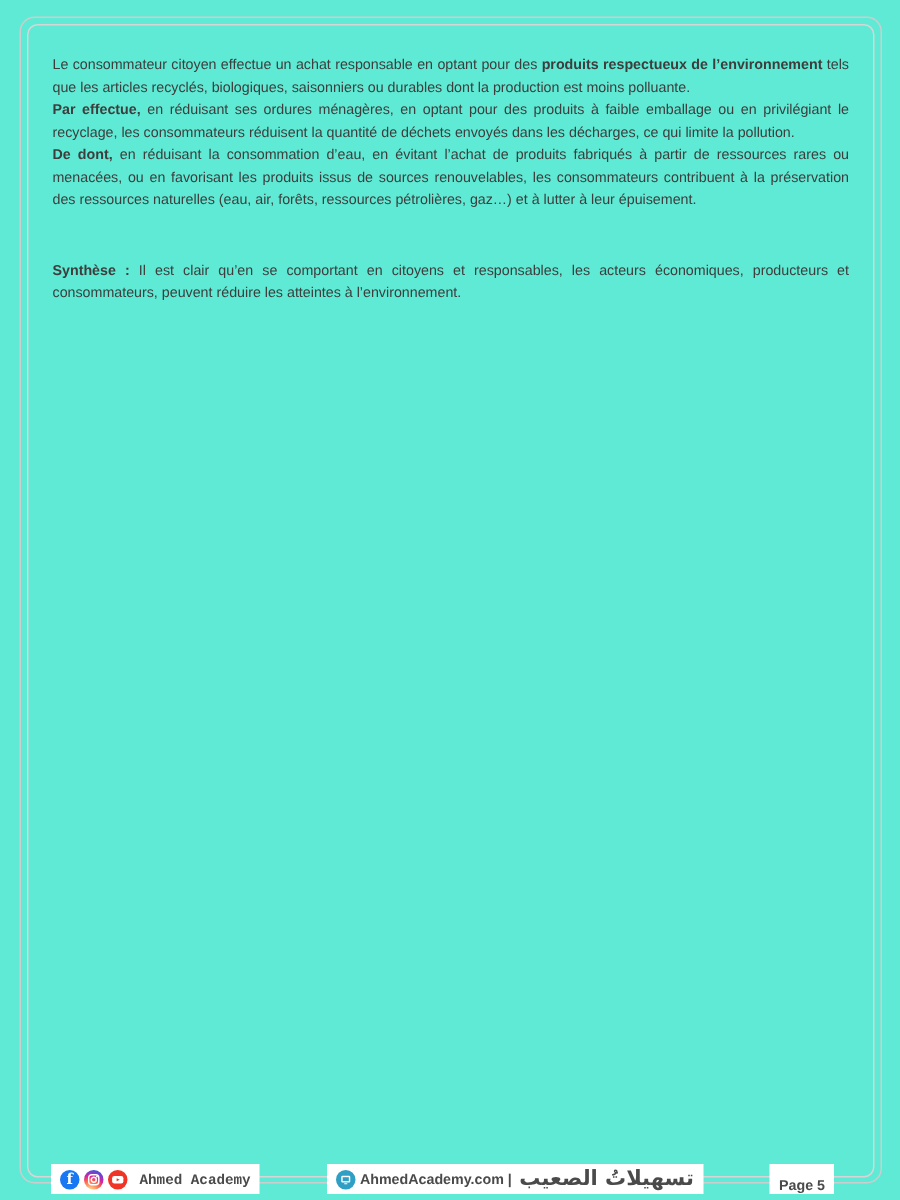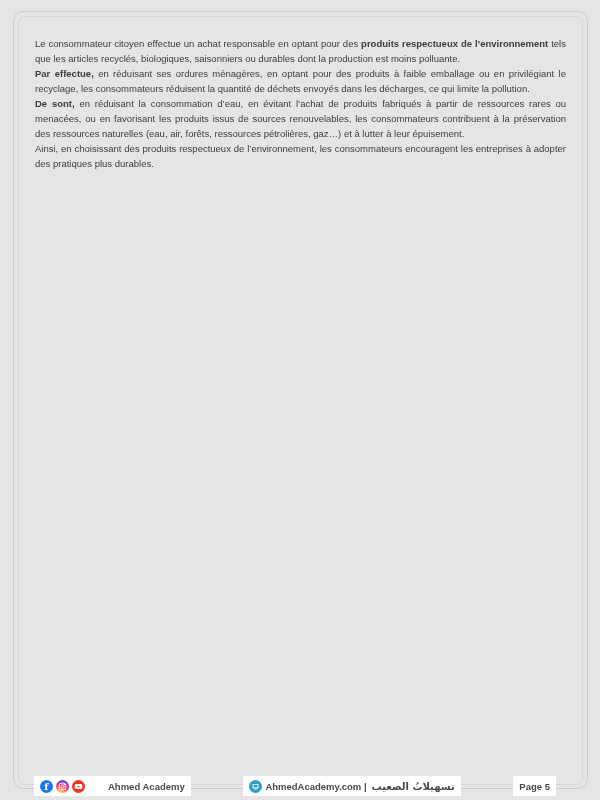--- a/index.html
+++ b/index.html
@@ -1,18 +1,18 @@
 <!DOCTYPE html>
 <html style="--text: #3d3d3d; --red: #db2020; --border: #cdcdcd; --border2: #d6d6d6; --facebook: #1877f2; --youtube: #f03426; --website: #2f9fc4; --footer-text: #4a4a4a;"><head>
 <meta charset="utf-8">
 <title>Document Page</title>
 <style>
   html,body{margin:0;padding:0;background:#ffffff;}
   .page{
-    position:relative;width:600px;height:800px;background:#e5e5e5;
+    position:relative;width:600px;height:800px;background:#5eead4;
     font-family:"Liberation Sans",sans-serif;overflow:hidden;
   }
   .frame-outer{
     position:absolute;left:13px;top:11px;right:12px;bottom:11px;
     border:1.5px solid var(--border,#cdcdcd);border-radius:10px;pointer-events:none;
   }
   .frame-inner{
     position:absolute;left:18px;top:16px;right:17px;bottom:15px;
     border:1.3px solid var(--border2,#d6d6d6);border-radius:7px;pointer-events:none;
   }
@@ -30,57 +30,57 @@
   .footer{
     position:absolute;left:20px;right:20px;bottom:4px;height:20px;
     display:flex;justify-content:space-between;align-items:center;
     font-size:9.5px;font-weight:bold;color:var(--footer-text,#4a4a4a);
   }
   .fgroup{
     display:flex;align-items:center;gap:3px;background:#ffffff;
     padding:0 6px;height:20px;
   }
   .fgroup.first{margin-left:14px;}
-  .fgroup.last{margin-right:24px;}
+  .fgroup.last{margin-right:24px;align-items:flex-end;}
   .sicon{
     width:13px;height:13px;border-radius:50%;
     display:inline-flex;align-items:center;justify-content:center;flex:0 0 auto;
   }
   .fb{background:var(--facebook,#1877f2);color:#fff;font-family:"DejaVu Serif",serif;
       font-size:10px;font-weight:bold;line-height:13px;}
   .ig{background:radial-gradient(circle at 30% 110%,#fdf497 0%,#fd5949 45%,#d6249f 60%,#285aeb 90%);}
   .yt{background:var(--youtube,#f03426);}
   .web{background:var(--website,#2f9fc4);}
-  .brand-label{margin-left:20px;}
+  .brand-label{margin-left:5px;font-family:Liberation Mono, monospace;}
   .arabic{
-    font-family:"DejaVu Sans",sans-serif;direction:rtl;font-size:10px;
+    font-family:"DejaVu Sans",sans-serif;direction:rtl;font-size:14px;
     font-weight:bold;color:var(--footer-text,#4a4a4a);margin-left:2px;
   }
 </style>
 </head>
 <body>
 
 <div class="page">
   <div class="frame-outer"></div>
   <div class="frame-inner"></div>
 
   <div class="content">
     <p><span>Le consommateur citoyen effectue un achat responsable en optant pour des </span><span class="b">produits respectueux de l’environnement</span><span> tels que les articles recyclés, biologiques, saisonniers ou durables dont la production est moins polluante.</span></p>
 
     <p><span class="b">Par effectue,</span><span> en réduisant ses ordures ménagères, en optant pour des produits à faible emballage ou en privilégiant le recyclage, les consommateurs réduisent la quantité de déchets envoyés dans les décharges, ce qui limite la pollution.</span></p>
 
-    <p><span class="b">De sont,</span><span> en réduisant la consommation d’eau, en évitant l’achat de produits fabriqués à partir de ressources rares ou menacées, ou en favorisant les produits issus de sources renouvelables, les consommateurs contribuent à la préservation des ressources naturelles (eau, air, forêts, ressources pétrolières, gaz…) et à lutter à leur épuisement.</span></p>
+    <p><span class="b">De dont,</span><span> en réduisant la consommation d’eau, en évitant l’achat de produits fabriqués à partir de ressources rares ou menacées, ou en favorisant les produits issus de sources renouvelables, les consommateurs contribuent à la préservation des ressources naturelles (eau, air, forêts, ressources pétrolières, gaz…) et à lutter à leur épuisement.</span></p>
 
 
-    <p><span>Ainsi, en choisissant des produits respectueux de l’environnement, les consommateurs encouragent les entreprises à adopter des pratiques plus durables.</span></p>
 
 
     <div class="gap-lg"></div>
 
 
+    <p><span class="b">Synthèse :</span><span> Il est clair qu’en se comportant en citoyens et responsables, les acteurs économiques, producteurs et consommateurs, peuvent réduire les atteintes à l’environnement.</span></p>
 
     <div class="gap-sm"></div>
 
   </div>
 
   <div class="footer">
     <div class="fgroup first">
       <span class="sicon fb">f</span>
       <span class="sicon ig">
         <svg width="9" height="9" viewBox="0 0 24 24" aria-hidden="true">

